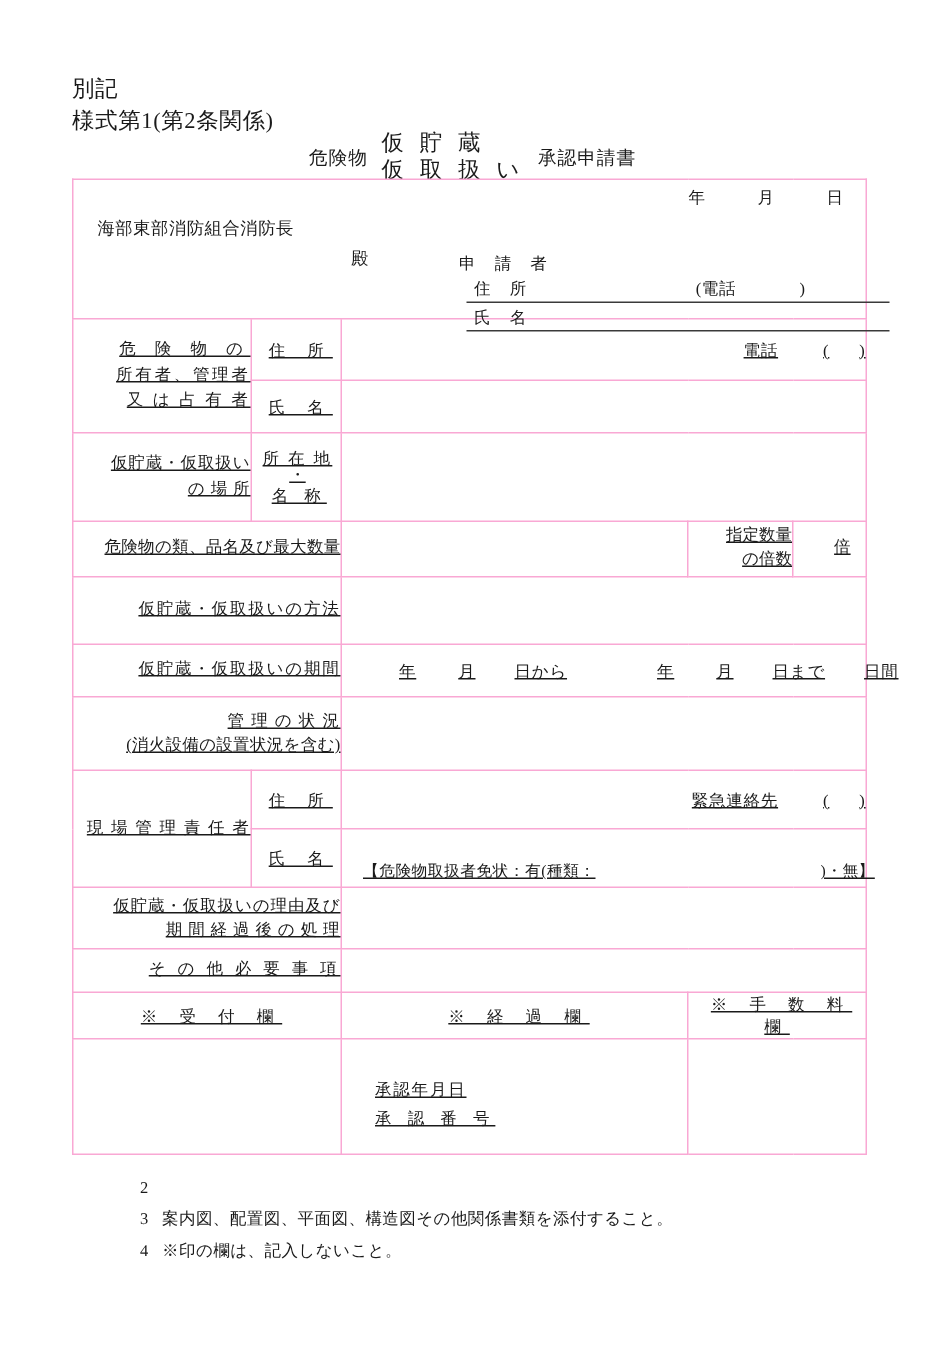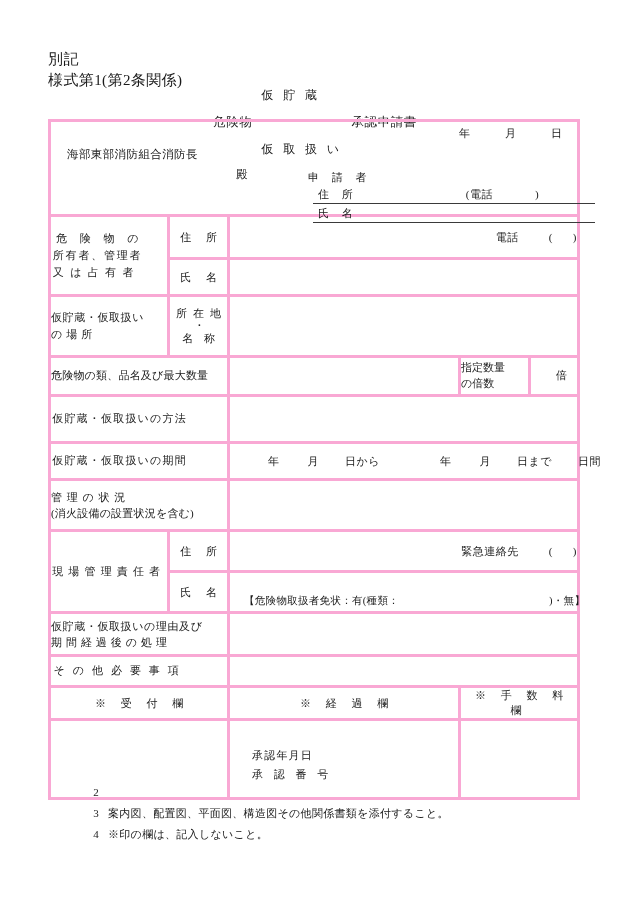--- a/index.html
+++ b/index.html
@@ -45,47 +45,47 @@
   }
   .title-part {
     font-size: 12.5px;
     letter-spacing: 0.6px;
     white-space: nowrap;
   }
   .title-stack {
     display: flex;
     flex-direction: column;
     line-height: 1.18;
-    font-size: 12px;
-    gap: 40px;
+    font-size: 15px;
   }
   .title-stack span {
     letter-spacing: 3.4px;
     white-space: nowrap;
   }
 
   
   .tbl {
     position: absolute;
     left: 48px;
     top: 119px;
     width: 529px;
     border-collapse: collapse;
     table-layout: fixed;
   }
   .tbl td {
-    border: 3px solid #f9a8d4;
+    border: 1px solid #f9a8d4;
     padding: 0;
     vertical-align: middle;
     font-size: 11px;
+    text-decoration: underline;
   }
 
   
   .lbl {
-    text-align: left;
+    text-align: right;
     line-height: 1.55;
     padding: 3px 5px;
   }
   .lbl-sp2      { letter-spacing: 2.6px; text-indent: 2.6px; margin-top: 44px; }
   .lbl-sp3      { letter-spacing: 1.2px; text-indent: 1.2px; }
   .lbl-tight    { letter-spacing: 0.2px; }
 
   .sub {
     text-align: center;
     letter-spacing: 6px;

